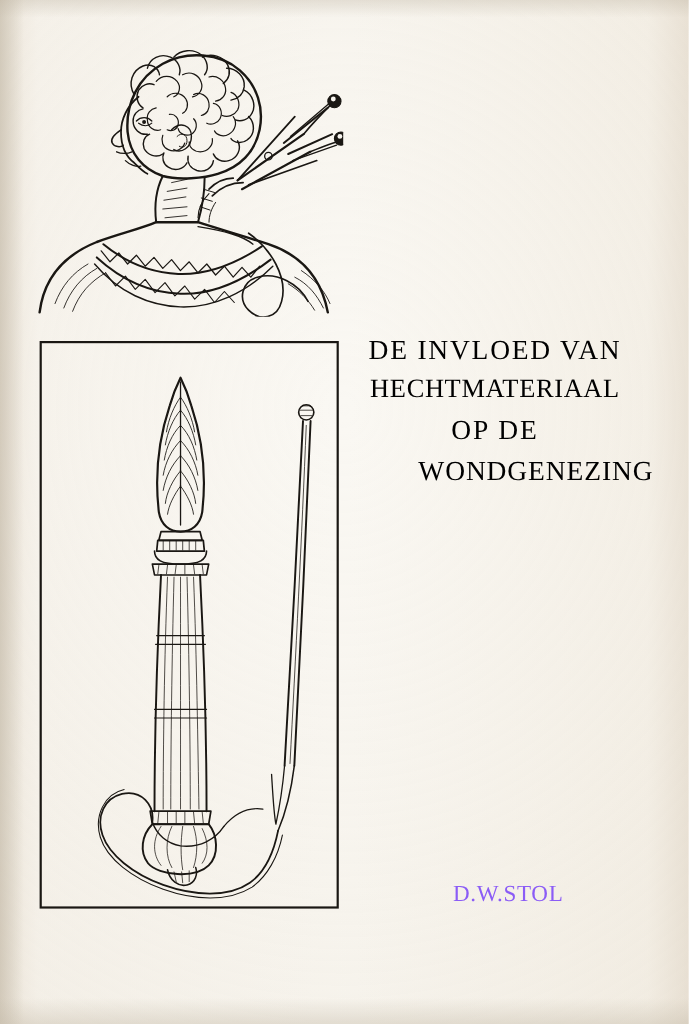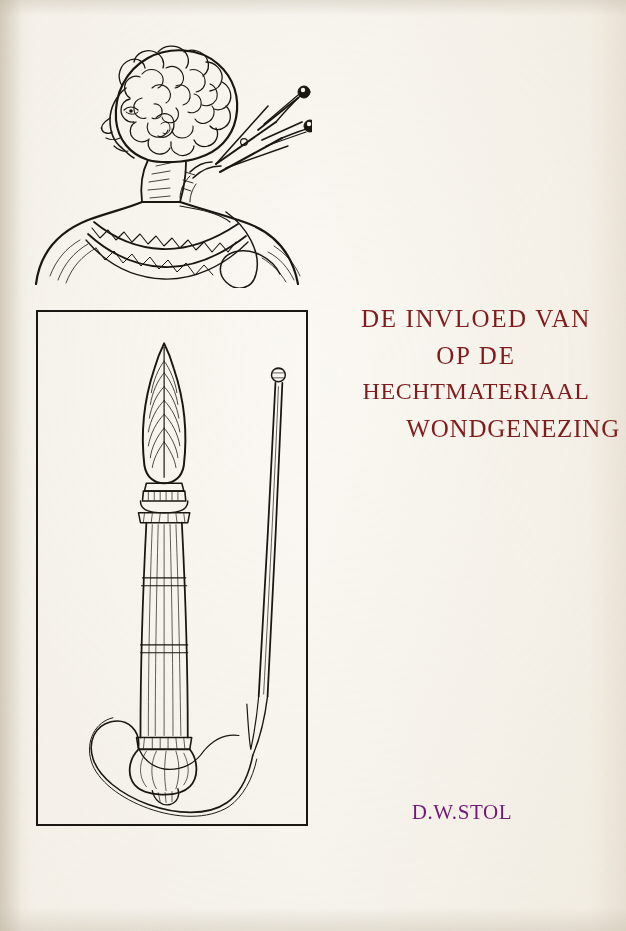--- a/index.html
+++ b/index.html
@@ -68,25 +68,25 @@
   }
   #head-illustration svg, #instrument-illustration svg {
     display: block;
     width: 100%;
     height: 100%;
   }
 
   
   #title-block {
     position: absolute;
-    left: 332px;
+    left: 306px;
     top: 300px;
     width: 288px;
     text-align: center;
-    color: #7f1d1d;
+    color: #000000;
   }
   .title-line {
     font-family: "Liberation Serif", serif;
     font-size: 25px;
     letter-spacing: 1.6px;
     line-height: 1.48;
     white-space: nowrap;
     font-weight: 400;
   }
   .title-line.l2 { font-size: 24px; letter-spacing: 0.6px; }
@@ -97,21 +97,21 @@
     position: absolute;
     left: 318px;
     top: 800px;
     width: 288px;
     text-align: center;
   }
   #author-name {
     font-family: "Liberation Serif", serif;
     font-size: 21px;
     letter-spacing: 0.6px;
-    color: #701a75;
+    color: #8b5cf6;
   }
 </style>
 </head>
 <body>
 
 <div id="cover">
   <div id="paper-tone"></div>
   <div id="edge-left"></div>
   <div id="edge-top"></div>
   <div id="edge-bottom"></div>
@@ -322,21 +322,21 @@
                  C84 492 60 474 54 454 C48 434 58 414 76 410" stroke-width="1.0"></path>
 
         <path d="M102 440 C106 452 116 460 128 462 C146 464 160 456 168 444" stroke-width="1.3"></path>
         <path d="M168 444 C178 432 190 426 204 428" stroke-width="1.1"></path>
       </g>
     </svg>
   </div>
 
   <div id="title-block">
     <div class="title-line l1">DE INVLOED VAN</div>
+    <div class="title-line l2">HECHTMATERIAAL</div>
     <div class="title-line l3">OP DE</div>
-    <div class="title-line l2">HECHTMATERIAAL</div>
     <div class="title-line l4">WONDGENEZING</div>
   </div>
 
   <div id="author-block">
     <div id="author-name">D.W.STOL</div>
   </div>
 </div>
 
 </body></html>

